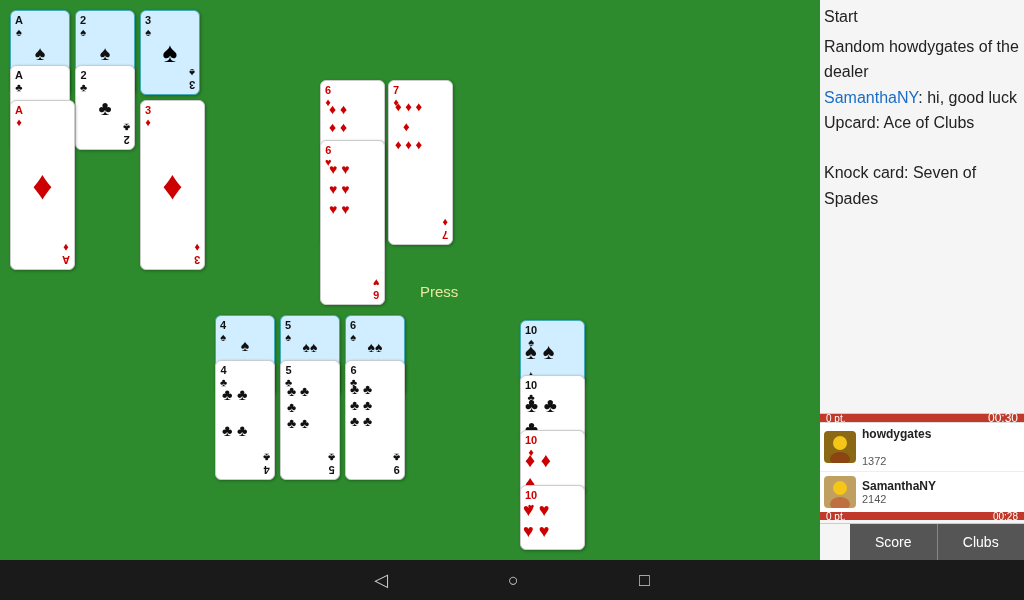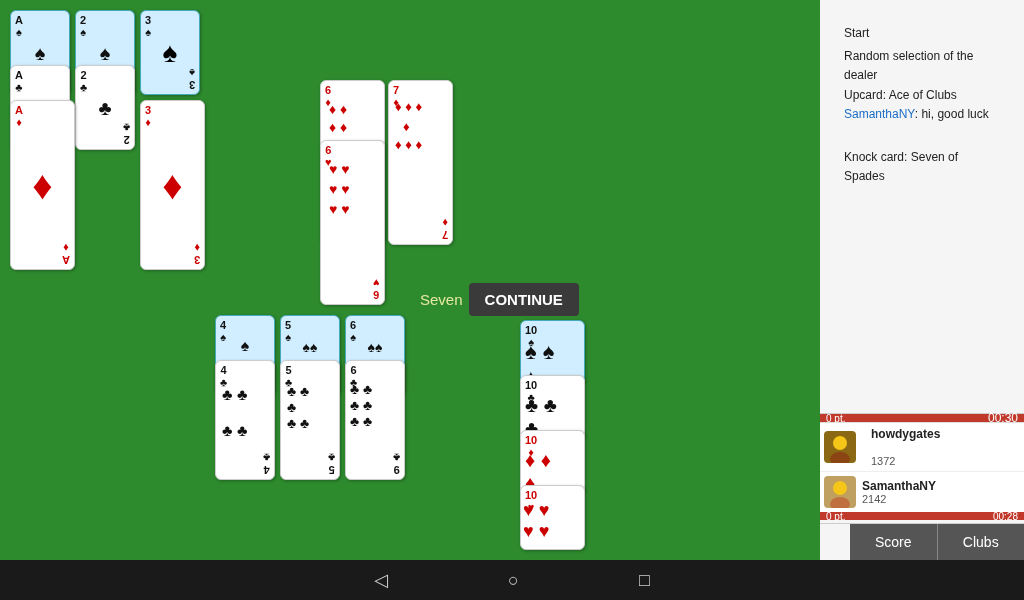--- a/index.html
+++ b/index.html
@@ -300,22 +300,21 @@
         <div class="card-top-left red">6<br>♥</div>
         <div style="position:absolute;top:20px;left:8px;font-size:14px;color:#cc0000;">♥ ♥</div>
         <div style="position:absolute;top:40px;left:8px;font-size:14px;color:#cc0000;">♥ ♥</div>
         <div style="position:absolute;top:60px;left:8px;font-size:14px;color:#cc0000;">♥ ♥</div>
         <div class="card-bottom-right red">6<br>♥</div>
       </div>
     </div>
   </div>
 
   <div id="continue-btn-area">
-    <span id="press-label">Seven</span>
-    <button id="continue-btn">CONTINUE</button>
+    <span id="press-label">Press</span>
   </div>
 
   <div id="bottom-area" style="position:absolute;top:315px;left:215px;">
 
     <div class="card card-selected" style="width:60px;height:80px;top:0;left:0;">
       <div class="card-inner">
         <div class="card-top-left black">4<br>♠</div>
         <div class="card-center black" style="font-size:16px;">♠<br>♠</div>
       </div>
     </div>
@@ -379,43 +378,43 @@
         <div class="card-top-left red">10<br>♥</div>
         <div style="position:absolute;top:14px;left:2px;font-size:18px;color:#cc0000;">♥ ♥<br>♥ ♥</div>
       </div>
     </div>
   </div>
 
 </div>
 
 <div id="right-panel" style="position:absolute;top:0;right:0;width:204px;height:560px;background:#f5f5f5;display:flex;flex-direction:column;">
 
-  <div id="chat-log" style="flex:1;padding:24px;font-size:12px;line-height:1.6;overflow:hidden;">
+  <div id="chat-log" style="flex:1;padding:4px;font-size:16px;line-height:1.6;overflow:hidden;">
     <div>Start</div>
-    <div style="margin-top:4px;">Random selection of the dealer</div>
-    <div>Upcard: Ace of Clubs</div>
+    <div style="margin-top:4px;">Random howdygates of the dealer</div>
     <div>
       <span style="color:#1a6dc7;">SamanthaNY</span>: hi, good luck
     </div>
+    <div>Upcard: Ace of Clubs</div>
     <div style="margin-top:24px;">Knock card: Seven of Spades</div>
   </div>
 
   <div id="right-buttons" style="display:flex;border-top:1px solid #ccc;">
     <button class="right-btn">Score</button>
     <button class="right-btn">Clubs</button>
   </div>
 
   <div id="player-panels" style="border-top:1px solid #ccc;">
 
     <div style="background:#c0392b;height:8px;display:flex;align-items:center;justify-content:space-between;padding:0 6px;">
       <span style="color:white;font-size:10px;">0 pt.</span>
       <span style="color:white;font-size:12px;text-decoration:underline;">00:30</span>
     </div>
 
-    <div class="player-row" style="display:flex;align-items:center;background:#fff;padding:4px 4px;gap:15px;">
+    <div class="player-row" style="display:flex;align-items:center;background:#fff;padding:4px 4px;gap:6px;">
       <div style="width:32px;height:32px;border-radius:4px;background:#8B6914;overflow:hidden;display:flex;align-items:center;justify-content:center;">
         <svg viewBox="0 0 32 32" xmlns="http://www.w3.org/2000/svg">
           <circle cx="16" cy="12" r="7" fill="#f5c518"></circle>
           <ellipse cx="16" cy="28" rx="10" ry="7" fill="#8B4513"></ellipse>
         </svg>
       </div>
       <div style="flex:1;">
         <div style="font-size:12px;font-weight:bold;color:#222;">howdygates</div>
         <div style="font-size:11px;color:#555;margin-top:14px;">1372</div>
       </div>

